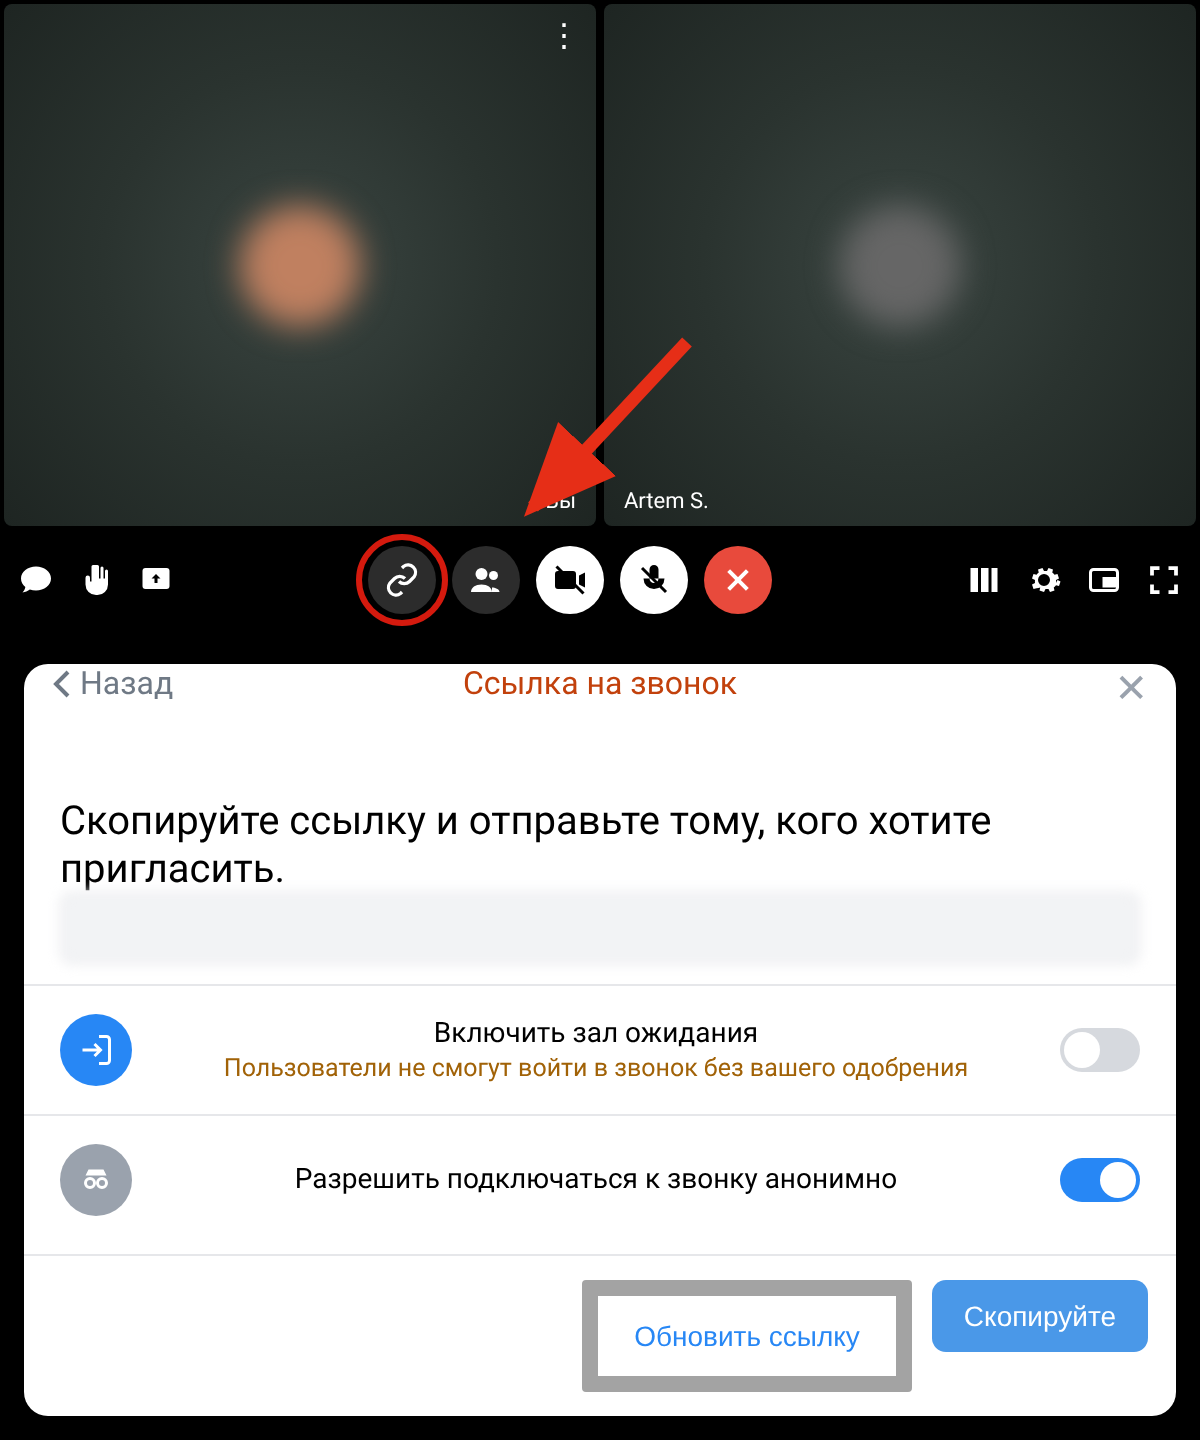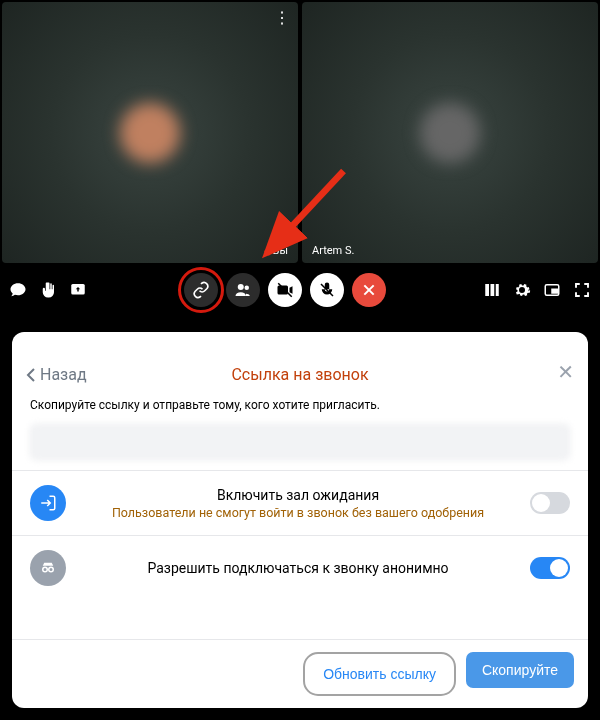--- a/index.html
+++ b/index.html
@@ -121,21 +121,21 @@
     bottom: 12px;
     background: #fff;
     border-radius: 12px;
     overflow: hidden;
     display: flex;
     flex-direction: column;
   }
   .sheet-header {
     height: 52px;
     display: flex;
-    align-items: flex-end;
+    align-items: flex-start;
     padding: 0 14px;
     position: relative;
   }
   .back {
     display: flex;
     align-items: center;
     gap: 4px;
     color: #6f7985;
     font-size: 16px;
     cursor: pointer;
@@ -155,23 +155,23 @@
     color: #9aa2ad;
     font-size: 20px;
     cursor: pointer;
   }
   .sheet-body {
     padding: 14px 18px 0;
     flex: 1;
     overflow: auto;
   }
   .instr {
-    font-size: 12px;
+    font-size: 20px;
     color: #000;
-    margin-bottom: 12px;
+    margin-bottom: 0;
   }
   .link-box {
     height: 36px;
     background: #f2f3f5;
     border: 1px solid #e5e6e9;
     border-radius: 6px;
     filter: blur(3px);
     margin-bottom: 10px;
   }
   .hint {
@@ -234,22 +234,22 @@
     border-radius: 7px;
     font-size: 14px;
     display: flex;
     align-items: center;
     cursor: pointer;
     border: none;
   }
   .f-btn.secondary { background: #fff; color: #2787f5; }
   .f-btn.primary { background: #4a98e8; color: #fff; font-weight:500; }
   .f-highlight {
-    border: 2px solid #a3a3a3;
-    border-radius: 15px;
+    border: 8px solid #a3a3a3;
+    border-radius: 2px;
     padding: 2px;
   }
 </style>
 </head>
 <body>
 
 <div class="call-area">
   <div class="tiles">
     <div class="tile">
       <div class="more-dots">⋮</div>

